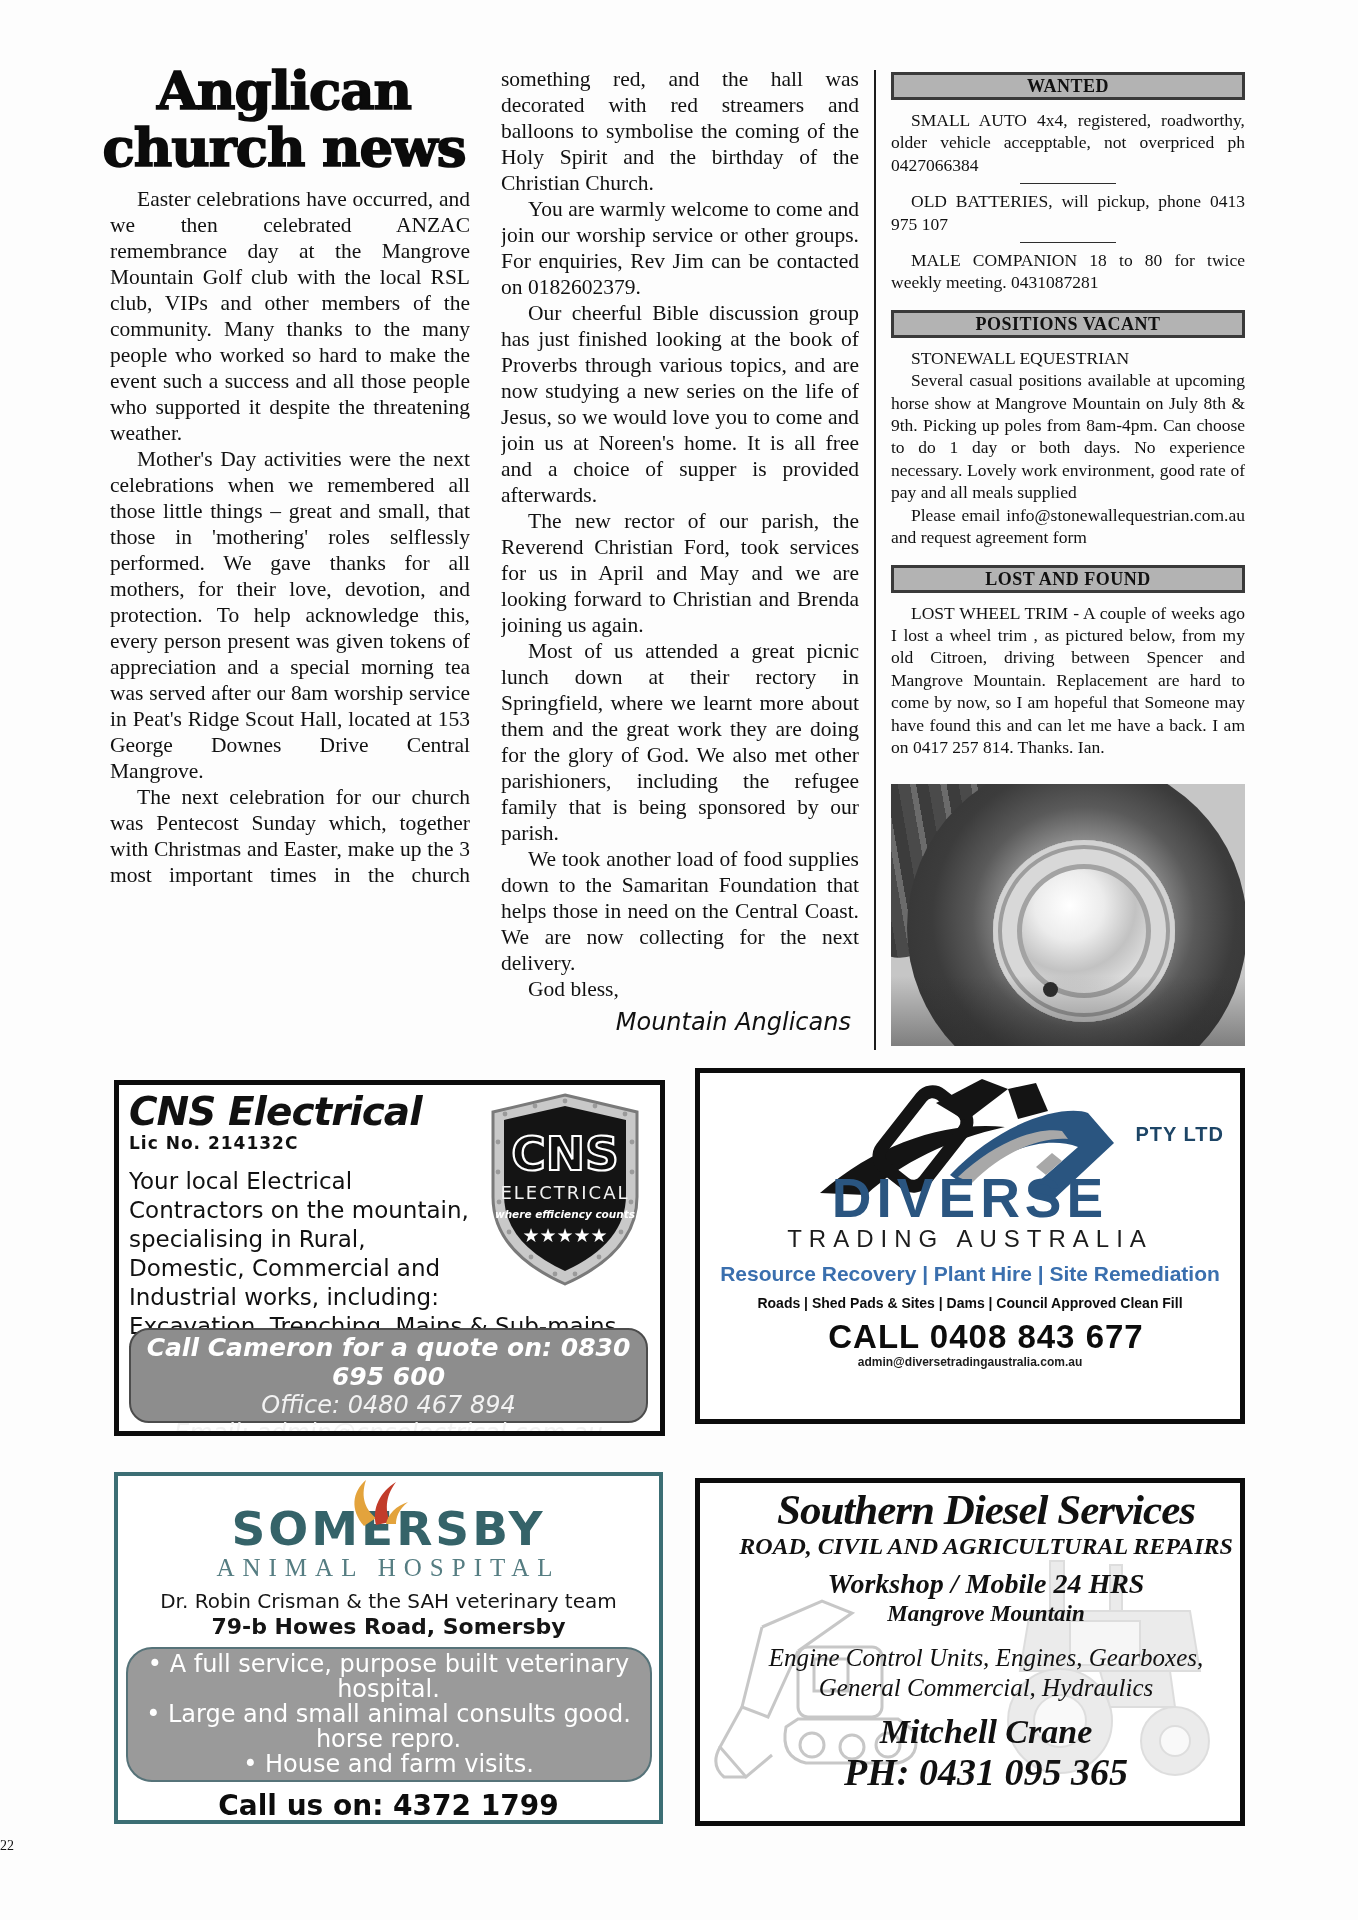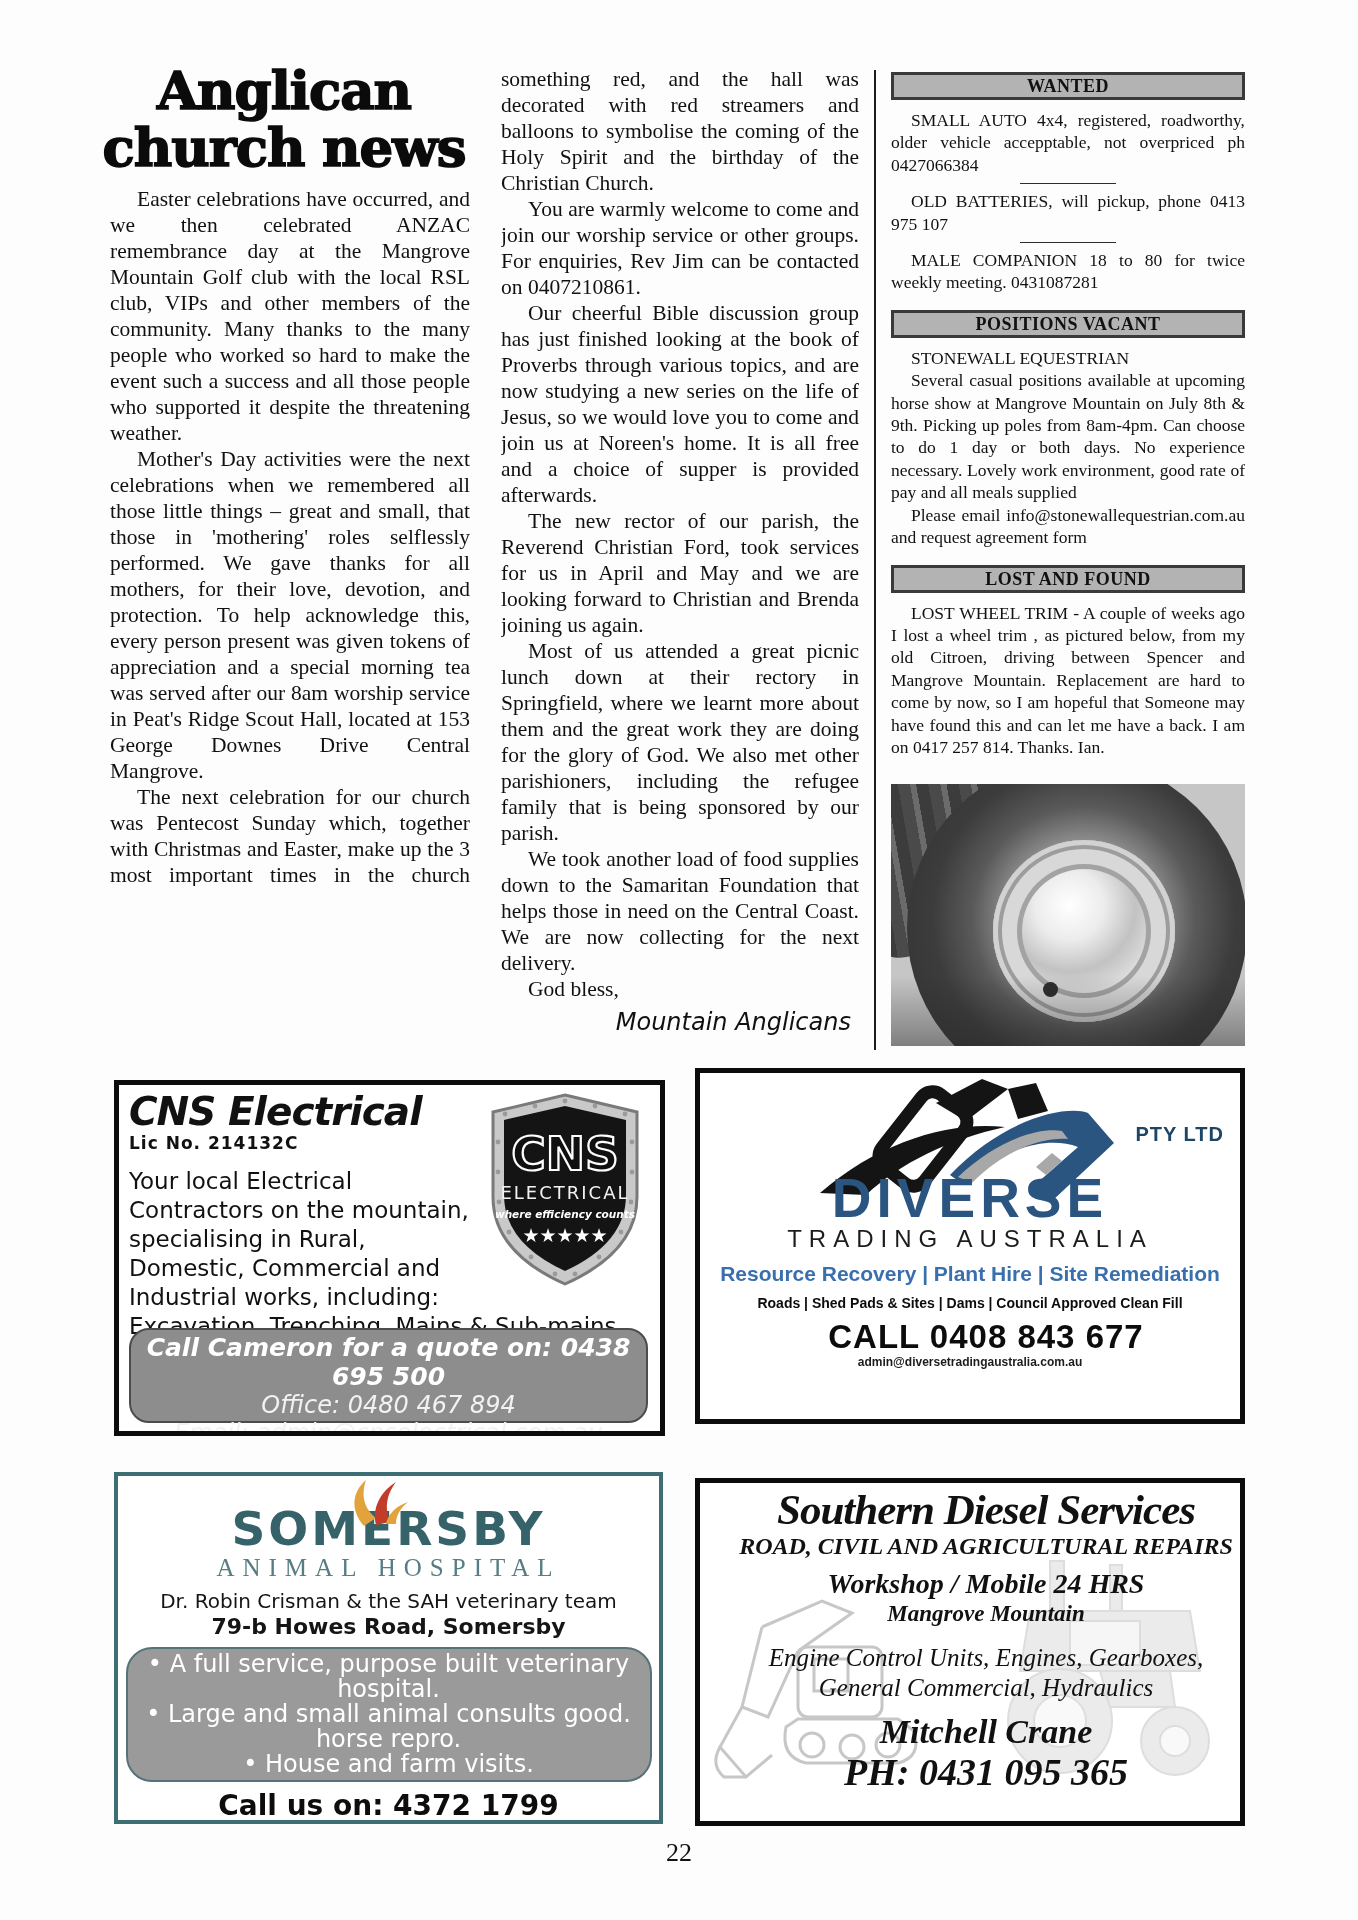--- a/index.html
+++ b/index.html
@@ -88,41 +88,41 @@
   .sd-sketch{position:absolute;pointer-events:none;}
   .sd-title{font-weight:bold;font-size:43px;line-height:46px;margin-top:4px;letter-spacing:-1px;position:relative;}
   .sd-sub{font-weight:bold;font-size:24px;line-height:27px;position:relative;}
   .sd-l1{font-weight:bold;font-size:28px;line-height:33px;margin-top:7px;position:relative;}
   .sd-l2{font-weight:bold;font-size:23px;line-height:27px;position:relative;}
   .sd-l3{font-size:25px;line-height:30px;margin-top:16px;position:relative;}
   .sd-l4{font-size:25px;line-height:30px;position:relative;}
   .sd-name{font-weight:bold;font-size:34px;line-height:38px;margin-top:10px;position:relative;}
   .sd-phone{font-weight:bold;font-size:38px;line-height:42px;position:relative;}
 
-  .page-num{position:absolute;left:0;right:0;top:1838px;text-align:center;font-size:26px;color:#111;}
+  .page-num{position:absolute;left:0;right:0;top:1838px;font-size:14px;color:#111;}
 </style>
 </head>
 <body>
 
 <div id="page">
 
   <div class="art-title">
     <div>Anglican</div>
     <div>church news</div>
   </div>
 
   <div id="col1" class="col">
     <p>Easter celebrations have occurred, and we then celebrated ANZAC remembrance day at the Mangrove Mountain Golf club with the local RSL club, VIPs and other members of the community. Many thanks to the many people who worked so hard to make the event such a success and all those people who supported it despite the threatening weather.</p>
     <p>Mother's Day activities were the next celebrations when we remembered all those little things – great and small, that those in 'mothering' roles selflessly performed. We gave thanks for all mothers, for their love, devotion, and protection. To help acknowledge this, every person present was given tokens of appreciation and a special morning tea was served after our 8am worship service in Peat's Ridge Scout Hall, located at 153 George Downes Drive Central Mangrove.</p>
     <p>The next celebration for our church was Pentecost Sunday which, together with Christmas and Easter, make up the 3 most important times in the church calendar year for all Christians. In keeping with the church tradition, members of the congregation wore</p>
   </div>
 
   <div id="col2" class="col">
     <p class="noindent">something red, and the hall was decorated with red streamers and balloons to symbolise the coming of the Holy Spirit and the birthday of the Christian Church.</p>
-    <p>You are warmly welcome to come and join our worship service or other groups. For enquiries, Rev Jim can be contacted on 0407210861.</p>
+    <p>You are warmly welcome to come and join our worship service or other groups. For enquiries, Rev Jim can be contacted on 0182602379.</p>
     <p>Our cheerful Bible discussion group has just finished looking at the book of Proverbs through various topics, and are now studying a new series on the life of Jesus, so we would love you to come and join us at Noreen's home. It is all free and a choice of supper is provided afterwards.</p>
     <p>The new rector of our parish, the Reverend Christian Ford, took services for us in April and May and we are looking forward to Christian and Brenda joining us again.</p>
     <p>Most of us attended a great picnic lunch down at their rectory in Springfield, where we learnt more about them and the great work they are doing for the glory of God. We also met other parishioners, including the refugee family that is being sponsored by our parish.</p>
     <p>We took another load of food supplies down to the Samaritan Foundation that helps those in need on the Central Coast. We are now collecting for the next delivery.</p>
     <p>God bless,</p>
     <div class="signature">Mountain Anglicans</div>
   </div>
 
   <div class="divider"></div>
 
@@ -153,21 +153,21 @@
     <div class="photo-shade"></div>
   </div>
 
   <div id="ad-cns" class="ad">
     <div class="cns-title">CNS Electrical</div>
     <div class="cns-lic">Lic No.  214132C</div>
     <div class="cns-body">Your local Electrical Contractors on the mountain, specialising in Rural, Domestic, Commercial and Industrial works, including:</div>
     <div class="cns-body2">Excavation, Trenching, Mains &amp; Sub-mains,</div>
     <div class="cns-body2">Voltage Calculations &amp; Future Planning.</div>
     <div class="cns-box">
-      <div class="b1">Call Cameron for a quote on: 0438 695 500</div>
+      <div class="b1">Call Cameron for a quote on: 0830 695 600</div>
       <div class="b2">Office: 0480 467 894</div>
       <div class="b3">Email: admin@cnselectrical.com.au</div>
     </div>
     <svg class="cns-shield" width="160" height="195" viewBox="0 0 160 195">
       <path d="M80 3 L152 20 V105 Q152 160 80 192 Q8 160 8 105 V20 Z" fill="#c9c9c9" stroke="#7a7a7a" stroke-width="3"></path>
       <path d="M80 14 L141 28 V103 Q141 151 80 179 Q19 151 19 103 V28 Z" fill="#141414"></path>
       <g fill="#9a9a9a">
         <circle cx="80" cy="9" r="2.4"></circle>
           <circle cx="110" cy="14" r="2.4"></circle>
           <circle cx="140" cy="22" r="2.4"></circle>

